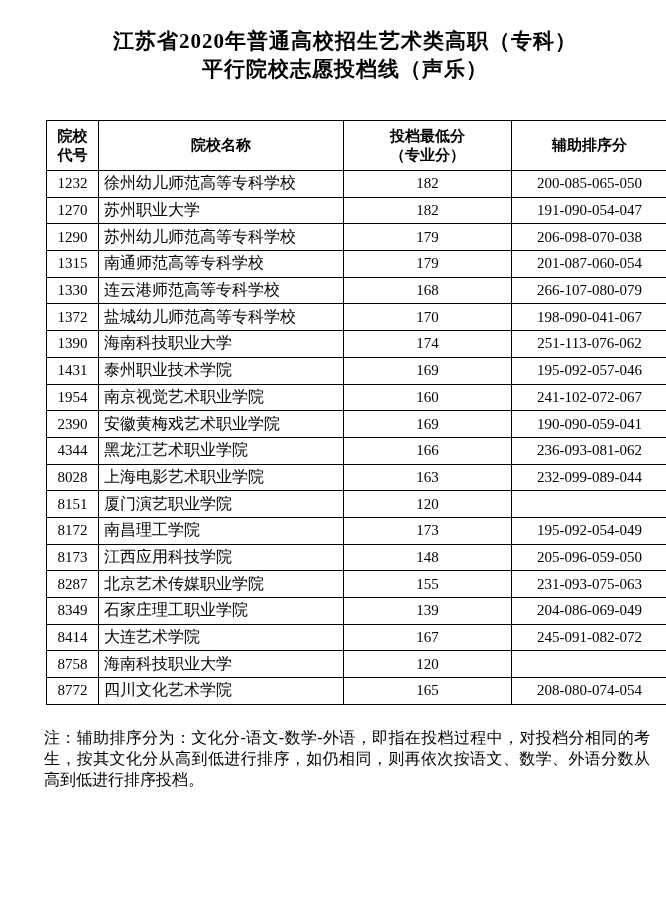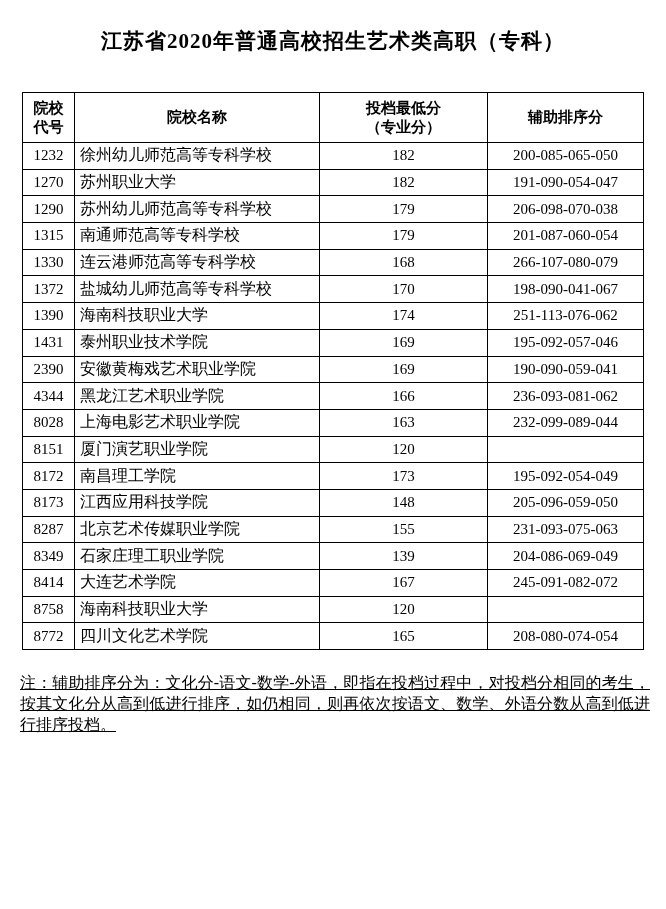--- a/index.html
+++ b/index.html
@@ -10,20 +10,21 @@
     color: #000000;
   }
   body {
     height: 909px;
     overflow: hidden;
   }
   .page {
     width: 666px;
     height: 909px;
     background: #ffffff;
+    padding-left: 24px;
   }
   .title-block {
     padding-top: 27px;
     text-align: center;
   }
   .title-line {
     font-size: 21px;
     font-weight: bold;
     line-height: 28px;
     letter-spacing: 1px;
@@ -60,30 +61,30 @@
   table.scores td.cell-name {
     text-align: left;
     padding-left: 5px;
     font-size: 16px;
   }
   .footnote {
     margin: 22px 16px 16px 20px;
     font-size: 16px;
     line-height: 21px;
     text-align: justify;
-    text-decoration: underline;
   }
 </style>
 </head>
 <body>
 
 <div class="page">
 
   <div class="title-block">
     <div class="title-line">江苏省2020年普通高校招生艺术类高职（专科）</div>
+    <div class="title-line">平行院校志愿投档线（声乐）</div>
   </div>
 
   <table class="scores">
     <colgroup>
       <col class="c-code">
       <col class="c-name">
       <col class="c-score">
       <col class="c-aux">
     </colgroup>
     <thead>
@@ -139,20 +140,26 @@
           <td>174</td>
           <td>251-113-076-062</td>
         </tr>
         <tr>
           <td>1431</td>
           <td class="cell-name">泰州职业技术学院</td>
           <td>169</td>
           <td>195-092-057-046</td>
         </tr>
         <tr>
+          <td>1954</td>
+          <td class="cell-name">南京视觉艺术职业学院</td>
+          <td>160</td>
+          <td>241-102-072-067</td>
+        </tr>
+        <tr>
           <td>2390</td>
           <td class="cell-name">安徽黄梅戏艺术职业学院</td>
           <td>169</td>
           <td>190-090-059-041</td>
         </tr>
         <tr>
           <td>4344</td>
           <td class="cell-name">黑龙江艺术职业学院</td>
           <td>166</td>
           <td>236-093-081-062</td>

